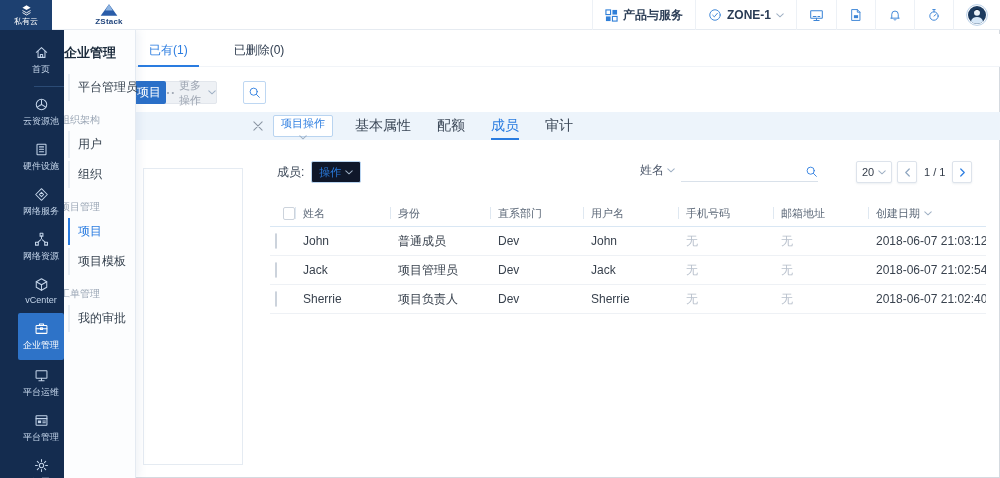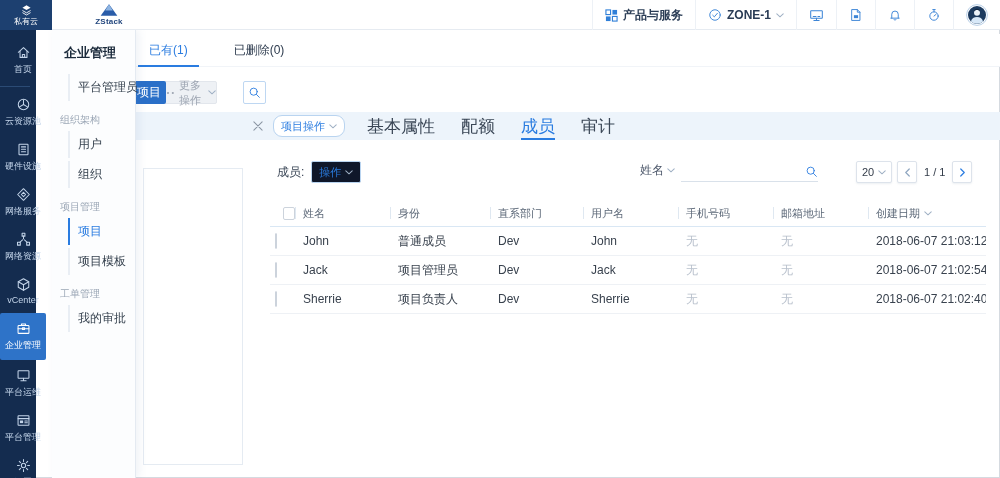--- a/index.html
+++ b/index.html
@@ -18,22 +18,22 @@
   .brand-label { font-size:8px; line-height:9px; }
   .logo { position:absolute; left:84px; top:3px; width:50px; display:flex; flex-direction:column; align-items:center; cursor:pointer; }
   .logo-text { font-size:8px; font-weight:bold; color:#23477e; letter-spacing:.2px; }
   .tb-right { position:absolute; right:0; top:0; height:30px; display:flex; align-items:stretch; }
   .tb-seg { display:flex; align-items:center; gap:5px; padding:0 12px; border-left:1px solid #edf1f6;
     font-size:12px; color:#2a3c55; font-weight:bold; cursor:pointer; }
   .tb-ic { color:#3d85d6; display:flex; }
   .chev { color:#9fb0c4; display:flex; }
 
   
-  .sidenav { position:absolute; left:0; top:30px; width:36px; bottom:0; background:#142c4f; z-index:49;
-    display:flex; flex-direction:column; align-items:flex-start; padding-top:8px; box-sizing:border-box; }
+  .sidenav { position:absolute; left:0; top:30px; width:64px; bottom:0; background:#142c4f; z-index:49;
+    display:flex; flex-direction:column; align-items:flex-end; padding-top:8px; box-sizing:border-box; }
   .nav-item { width:46px; border-radius:2px; display:flex; flex-direction:column; align-items:center;
     justify-content:center; gap:3px; color:#c3d4e9; font-size:9px; padding:6px 0; margin:1px 0; cursor:pointer; white-space:nowrap; }
   .nav-item.active { background:#2e73c8; color:#fff; padding:8px 0; }
   .nav-divider { width:30px; border-top:1px solid #2b4b75; margin:3px 0; }
 
   
   .flyout { position:absolute; left:52px; top:30px; width:84px; bottom:0; background:#fcfdfe;
     border-right:1px solid #e4eaf1; box-shadow:3px 0 8px rgba(100,130,170,.10); z-index:40;
     box-sizing:border-box; padding:14px 0 0 8px; }
   .fo-title { font-size:13px; font-weight:bold; color:#1c2b3c; margin:0 0 12px 4px; }
@@ -56,24 +56,24 @@
     border:1px solid #e2e6ec; border-radius:2px; color:#9ba3b0; font-size:11px; display:flex; align-items:center;
     justify-content:center; gap:4px; box-sizing:border-box; cursor:pointer; }
   .search-btn { position:absolute; left:243px; top:81px; width:23px; height:23px; background:#fff;
     border:1px solid #bed7f2; border-radius:2px; color:#2a7ce0; display:flex; align-items:center; justify-content:center;
     box-sizing:border-box; cursor:pointer; }
 
   
   .detail-band { position:absolute; left:136px; right:0; top:112px; height:28px; background:#edf4fb;
     display:flex; align-items:center; }
   .close-btn { margin-left:116px; color:#8a94a2; display:flex; cursor:pointer; }
-  .ops-btn { margin-left:9px; height:20px; padding:0 7px; background:#fff; border:1px solid #b9d4f0; border-radius:9px;
-    color:#2a7ce0; font-size:11px; display:flex; align-items:center; gap:4px; cursor:pointer; }
+  .ops-btn { margin-left:9px; height:20px; padding:0 7px; background:#fff; border:1px solid #b9d4f0; border-radius:2px;
+    color:#2a7ce0; font-size:11px; display:flex; align-items:center; gap:4px; cursor:pointer;flex-direction:column; }
   .d-tabs { display:flex; gap:26px; margin-left:22px; height:100%; align-items:stretch; }
-  .d-tab { font-size:17px; color:#3a4656; position:relative; display:flex; align-items:center; cursor:pointer;font-family:Liberation Serif, serif; }
+  .d-tab { font-size:14px; color:#3a4656; position:relative; display:flex; align-items:center; cursor:pointer;font-family:Liberation Serif, serif; }
   .d-tab.active { color:#2a7ce0; }
   .d-tab.active::after { content:""; position:absolute; left:0; right:0; bottom:0; height:2px; background:#2a7ce0; }
 
   .list-remnant { position:absolute; left:143px; top:168px; width:100px; height:297px; background:#fff;
     border:1px solid #e5ebf2; box-sizing:border-box; }
 
   .members-ctl { position:absolute; left:277px; top:161px; height:22px; display:flex; align-items:center; gap:7px; }
   .members-label { font-size:12px; color:#3a4656; }
   .member-action-btn { height:20px; padding:0 7px; background:#0f172a; border:1px solid #b9d4f0; border-radius:2px;
     color:#2a7ce0; font-size:11px; display:flex; align-items:center; gap:4px; cursor:pointer; }

